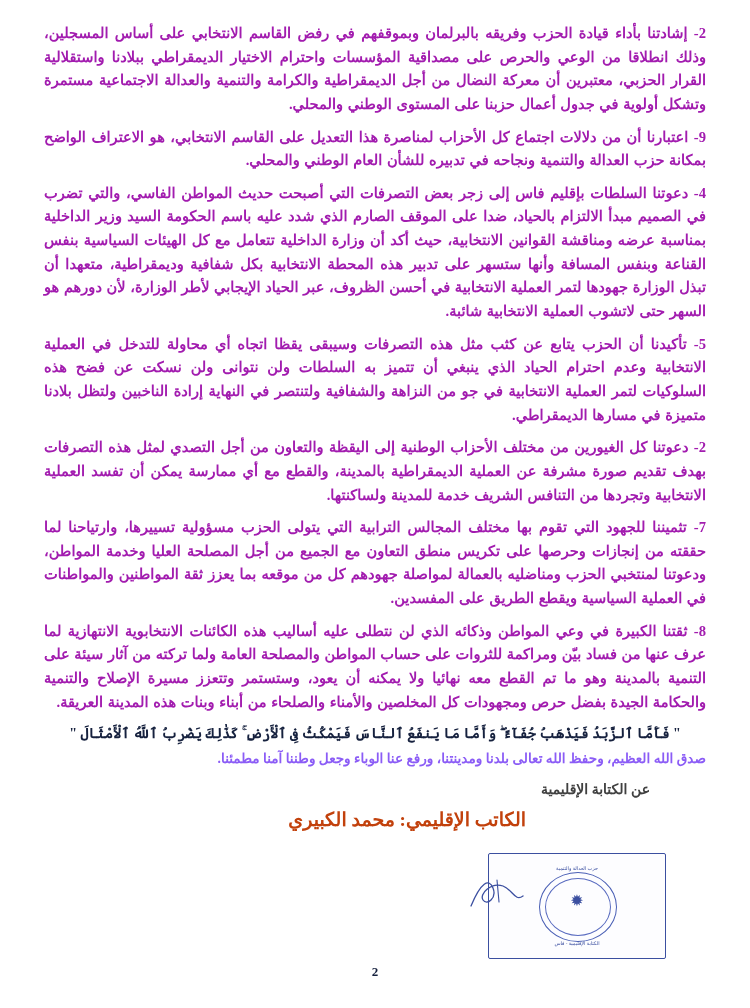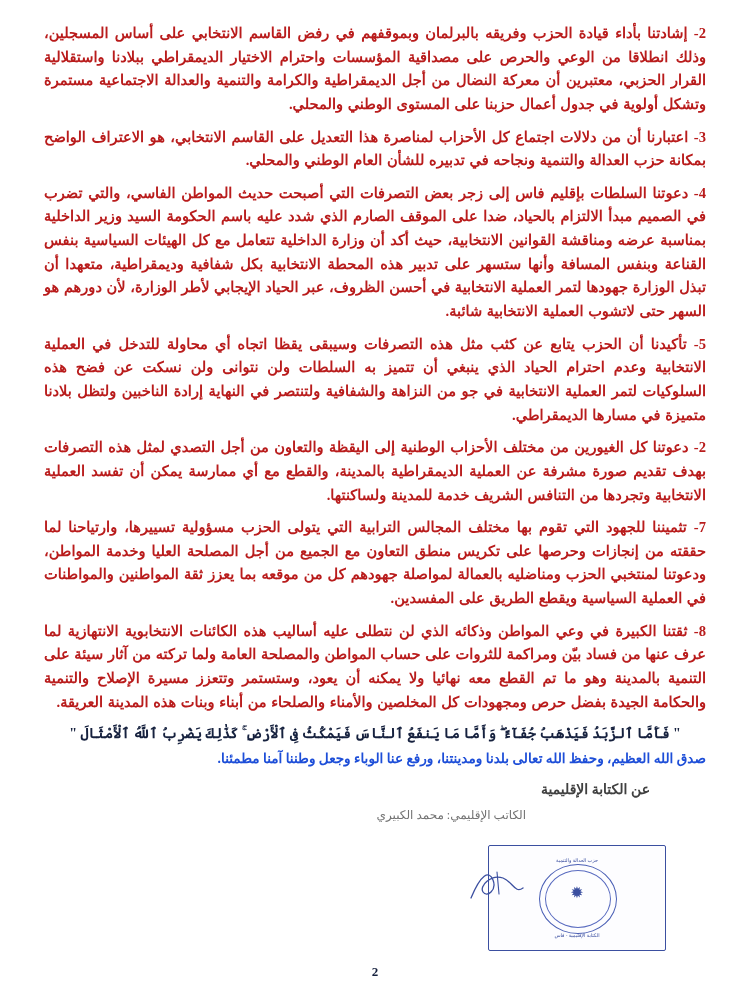--- a/index.html
+++ b/index.html
@@ -21,21 +21,21 @@
     box-sizing: border-box;
     padding: 22px 44px 0 44px;
     position: relative;
   }
   .para {
     direction: rtl;
     text-align: justify;
     text-align-last: right;
     font-size: 14.6px;
     line-height: 1.62;
-    color: #b91c1c;
+    color: #a21caf;
     margin: 0 0 9px 0;
     font-weight: bold;
     letter-spacing: 0px;
     word-spacing: 1px;
   }
   .para.first {
     margin-top: 0;
   }
   .quran {
     direction: rtl;
@@ -46,38 +46,38 @@
     font-weight: bold;
     color: #16213e;
   }
   .sadaqa {
     direction: rtl;
     text-align: right;
     font-size: 13.6px;
     line-height: 1.6;
     margin: 0 0 12px 0;
     font-weight: bold;
-    color: #1d4ed8;
+    color: #8b5cf6;
   }
   .signature-block {
     direction: rtl;
     margin-top: 6px;
   }
   .sig-line1 {
     font-size: 14px;
     font-weight: bold;
     color: #404040;
     text-align: right;
     padding-right: 56px;
     margin-bottom: 10px;
   }
   .sig-line2 {
-    font-size: 12px;
-    font-weight: normal;
-    color: #737373;
+    font-size: 19px;
+    font-weight: bold;
+    color: #c2410c;
     text-align: right;
     padding-right: 180px;
     margin-bottom: 6px;
   }
   .stamp-wrap {
     position: relative;
     height: 120px;
     margin-top: 22px;
     padding-right: 40px;
   }
@@ -163,21 +163,21 @@
     color: #16213e;
     font-family: "Liberation Serif", serif;
   }
 </style>
 </head>
 <body>
 
 <div class="page">
 
   <p class="para first">2- إشادتنا بأداء قيادة الحزب وفريقه بالبرلمان وبموقفهم في رفض القاسم الانتخابي على أساس المسجلين، وذلك انطلاقا من الوعي والحرص على مصداقية المؤسسات واحترام الاختيار الديمقراطي ببلادنا واستقلالية القرار الحزبي، معتبرين أن معركة النضال من أجل الديمقراطية والكرامة والتنمية والعدالة الاجتماعية مستمرة وتشكل أولوية في جدول أعمال حزبنا على المستوى الوطني والمحلي.</p>
-  <p class="para">3- اعتبارنا أن من دلالات اجتماع كل الأحزاب لمناصرة هذا التعديل على القاسم الانتخابي، هو الاعتراف الواضح بمكانة حزب العدالة والتنمية ونجاحه في تدبيره للشأن العام الوطني والمحلي.</p>
+  <p class="para">9- اعتبارنا أن من دلالات اجتماع كل الأحزاب لمناصرة هذا التعديل على القاسم الانتخابي، هو الاعتراف الواضح بمكانة حزب العدالة والتنمية ونجاحه في تدبيره للشأن العام الوطني والمحلي.</p>
   <p class="para">4- دعوتنا السلطات بإقليم فاس إلى زجر بعض التصرفات التي أصبحت حديث المواطن الفاسي، والتي تضرب في الصميم مبدأ الالتزام بالحياد، ضدا على الموقف الصارم الذي شدد عليه باسم الحكومة السيد وزير الداخلية بمناسبة عرضه ومناقشة القوانين الانتخابية، حيث أكد أن وزارة الداخلية تتعامل مع كل الهيئات السياسية بنفس القناعة وبنفس المسافة وأنها ستسهر على تدبير هذه المحطة الانتخابية بكل شفافية وديمقراطية، متعهدا أن تبذل الوزارة جهودها لتمر العملية الانتخابية في أحسن الظروف، عبر الحياد الإيجابي لأطر الوزارة، لأن دورهم هو السهر حتى لاتشوب العملية الانتخابية شائبة.</p>
   <p class="para">5- تأكيدنا أن الحزب يتابع عن كثب مثل هذه التصرفات وسيبقى يقظا اتجاه أي محاولة للتدخل في العملية الانتخابية وعدم احترام الحياد الذي ينبغي أن تتميز به السلطات ولن نتوانى ولن نسكت عن فضح هذه السلوكيات لتمر العملية الانتخابية في جو من النزاهة والشفافية ولتنتصر في النهاية إرادة الناخبين ولتظل بلادنا متميزة في مسارها الديمقراطي.</p>
   <p class="para">2- دعوتنا كل الغيورين من مختلف الأحزاب الوطنية إلى اليقظة والتعاون من أجل التصدي لمثل هذه التصرفات بهدف تقديم صورة مشرفة عن العملية الديمقراطية بالمدينة، والقطع مع أي ممارسة يمكن أن تفسد العملية الانتخابية وتجردها من التنافس الشريف خدمة للمدينة ولساكنتها.</p>
   <p class="para">7- تثميننا للجهود التي تقوم بها مختلف المجالس الترابية التي يتولى الحزب مسؤولية تسييرها، وارتياحنا لما حققته من إنجازات وحرصها على تكريس منطق التعاون مع الجميع من أجل المصلحة العليا وخدمة المواطن، ودعوتنا لمنتخبي الحزب ومناضليه بالعمالة لمواصلة جهودهم كل من موقعه بما يعزز ثقة المواطنين والمواطنات في العملية السياسية ويقطع الطريق على المفسدين.</p>
   <p class="para">8- ثقتنا الكبيرة في وعي المواطن وذكائه الذي لن نتطلى عليه أساليب هذه الكائنات الانتخابوية الانتهازية لما عرف عنها من فساد بيّن ومراكمة للثروات على حساب المواطن والمصلحة العامة ولما تركته من آثار سيئة على التنمية بالمدينة وهو ما تم القطع معه نهائيا ولا يمكنه أن يعود، وستستمر وتتعزز مسيرة الإصلاح والتنمية والحكامة الجيدة بفضل حرص ومجهودات كل المخلصين والأمناء والصلحاء من أبناء وبنات هذه المدينة العريقة.</p>
 
   <p class="quran">" فَأَمَّا ٱلزَّبَدُ فَيَذْهَبُ جُفَآءً ۖ وَأَمَّا مَا يَنفَعُ ٱلنَّاسَ فَيَمْكُثُ فِى ٱلْأَرْضِ ۚ كَذَٰلِكَ يَضْرِبُ ٱللَّهُ ٱلْأَمْثَالَ "</p>
   <p class="sadaqa">صدق الله العظيم، وحفظ الله تعالى بلدنا ومدينتنا، ورفع عنا الوباء وجعل وطننا آمنا مطمئنا.</p>
 
   <div class="signature-block">

